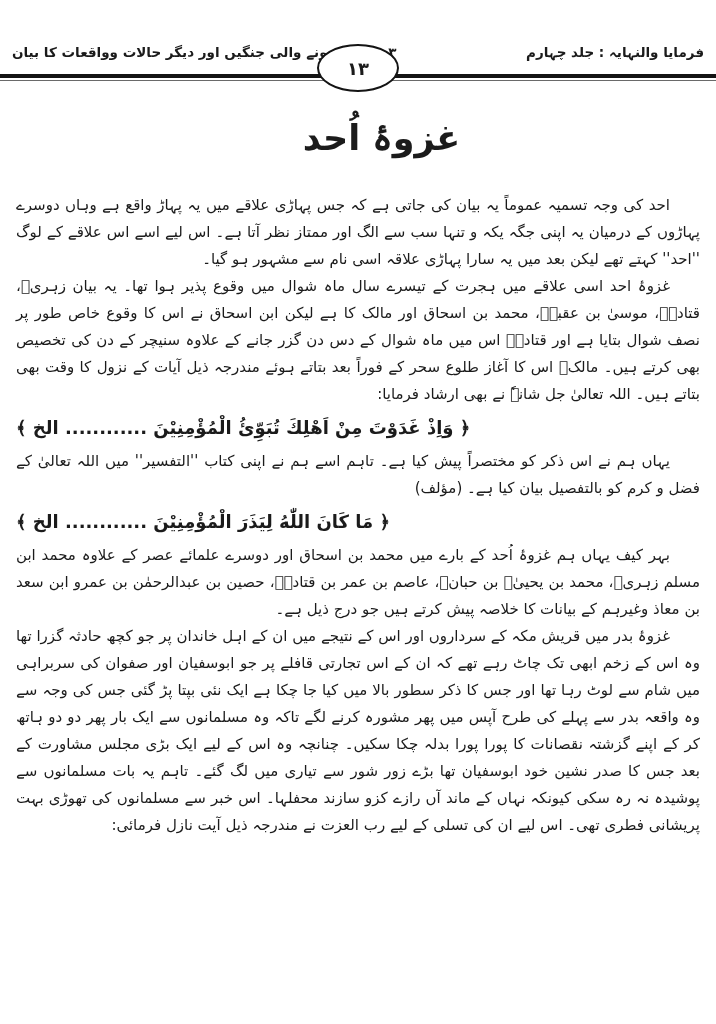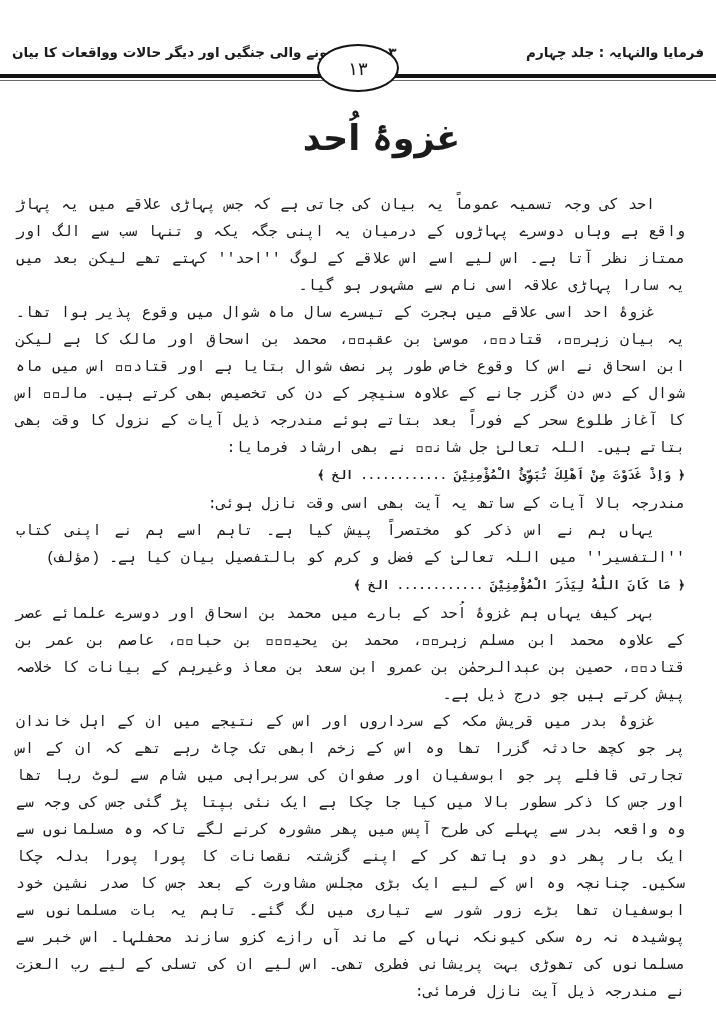--- a/index.html
+++ b/index.html
@@ -15,38 +15,38 @@
     font-size:13.5px;font-weight:bold;
   }
   .header-title{white-space:nowrap;}
   .header-rules{position:absolute;top:74px;right:0;left:0;}
   .rule-thick{height:4px;background:#141414;}
   .rule-thin{height:1px;background:#6a6a6a;margin-top:2px;}
   .page-badge{
     position:absolute;top:44px;left:50%;transform:translateX(-50%);
     width:78px;height:44px;background:#ffffff;border:2px solid #141414;
     border-radius:50%;display:flex;align-items:center;justify-content:center;
-    font-size:18px;font-weight:normal;z-index:2;
+    font-size:18px;font-weight:bold;z-index:2;
   }
   
   .chapter-title{
     margin:118px 0 0 0;text-align:center;
     font-size:35px;font-weight:bold;letter-spacing:1px;padding-left:47px;
   }
   
   .body-text{
-    margin:34px 31px 0 16px;
+    margin:34px 16px 0 16px;
     font-size:15px;line-height:1.8;
-    text-align:justify;text-justify:inter-word;font-family:Liberation Mono, monospace;
+    text-align:justify;text-justify:inter-word;
   }
   .para{margin:0;text-indent:30px;}
   .para.no-indent{text-indent:0;}
   .verse{
-    margin:3px 0;text-align:right;text-indent:0;
-    font-weight:bold;font-size:12px;line-height:1.9;
+    margin:3px 0;text-align:left;text-indent:0;
+    font-weight:bold;font-size:18px;line-height:1.9;
   }
 </style>
 </head>
 <body>
 
 <div class="page">
 
   <header>
     <div class="header-row">
       <span class="header-title">فرمایا والنہایہ : جلد چہارم</span>
@@ -60,20 +60,19 @@
       <span>۱۳</span>
     </div>
   </header>
 
   <h1 class="chapter-title">غزوۂ اُحد</h1>
 
   <main class="body-text">
     <p class="para">احد کی وجہ تسمیہ عموماً یہ بیان کی جاتی ہے کہ جس پہاڑی علاقے میں یہ پہاڑ واقع ہے وہاں دوسرے پہاڑوں کے درمیان یہ اپنی جگہ یکہ و تنہا سب سے الگ اور ممتاز نظر آتا ہے۔ اس لیے اسے اس علاقے کے لوگ ''احد'' کہتے تھے لیکن بعد میں یہ سارا پہاڑی علاقہ اسی نام سے مشہور ہو گیا۔</p>
     <p class="para">غزوۂ احد اسی علاقے میں ہجرت کے تیسرے سال ماہ شوال میں وقوع پذیر ہوا تھا۔ یہ بیان زہریؒ، قتادہؒ، موسیٰ بن عقبہؒ، محمد بن اسحاق اور مالک کا ہے لیکن ابن اسحاق نے اس کا وقوع خاص طور پر نصف شوال بتایا ہے اور قتادہؒ اس میں ماہ شوال کے دس دن گزر جانے کے علاوہ سنیچر کے دن کی تخصیص بھی کرتے ہیں۔ مالکؒ اس کا آغاز طلوع سحر کے فوراً بعد بتاتے ہوئے مندرجہ ذیل آیات کے نزول کا وقت بھی بتاتے ہیں۔ اللہ تعالیٰ جل شانہٗ نے بھی ارشاد فرمایا:</p>
     <p class="para verse">﴿ وَاِذْ غَدَوْتَ مِنْ اَهْلِكَ تُبَوِّئُ الْمُؤْمِنِيْنَ ............ الخ ﴾</p>
-    <p class="para no-indent">مندرجہ بالا آیات کے ساتھ یہ آیت بھی اسی وقت نازل ہوئی:</p>
     <p class="para">یہاں ہم نے اس ذکر کو مختصراً پیش کیا ہے۔ تاہم اسے ہم نے اپنی کتاب ''التفسیر'' میں اللہ تعالیٰ کے فضل و کرم کو بالتفصیل بیان کیا ہے۔ (مؤلف)</p>
     <p class="para verse">﴿ مَا كَانَ اللّٰهُ لِيَذَرَ الْمُؤْمِنِيْنَ ............ الخ ﴾</p>
     <p class="para">بہر کیف یہاں ہم غزوۂ اُحد کے بارے میں محمد بن اسحاق اور دوسرے علمائے عصر کے علاوہ محمد ابن مسلم زہریؒ، محمد بن یحییٰؒ بن حبانؒ، عاصم بن عمر بن قتادہؒ، حصین بن عبدالرحمٰن بن عمرو ابن سعد بن معاذ وغیرہم کے بیانات کا خلاصہ پیش کرتے ہیں جو درج ذیل ہے۔</p>
     <p class="para">غزوۂ بدر میں قریش مکہ کے سرداروں اور اس کے نتیجے میں ان کے اہل خاندان پر جو کچھ حادثہ گزرا تھا وہ اس کے زخم ابھی تک چاٹ رہے تھے کہ ان کے اس تجارتی قافلے پر جو ابوسفیان اور صفوان کی سربراہی میں شام سے لوٹ رہا تھا اور جس کا ذکر سطور بالا میں کیا جا چکا ہے ایک نئی بپتا پڑ گئی جس کی وجہ سے وہ واقعہ بدر سے پہلے کی طرح آپس میں پھر مشورہ کرنے لگے تاکہ وہ مسلمانوں سے ایک بار پھر دو دو ہاتھ کر کے اپنے گزشتہ نقصانات کا پورا پورا بدلہ چکا سکیں۔ چنانچہ وہ اس کے لیے ایک بڑی مجلس مشاورت کے بعد جس کا صدر نشین خود ابوسفیان تھا بڑے زور شور سے تیاری میں لگ گئے۔ تاہم یہ بات مسلمانوں سے پوشیدہ نہ رہ سکی کیونکہ نہاں کے ماند آں رازے کزو سازند محفلہا۔ اس خبر سے مسلمانوں کی تھوڑی بہت پریشانی فطری تھی۔ اس لیے ان کی تسلی کے لیے رب العزت نے مندرجہ ذیل آیت نازل فرمائی:</p>
   </main>
 
 </div>
 
 </body></html>

